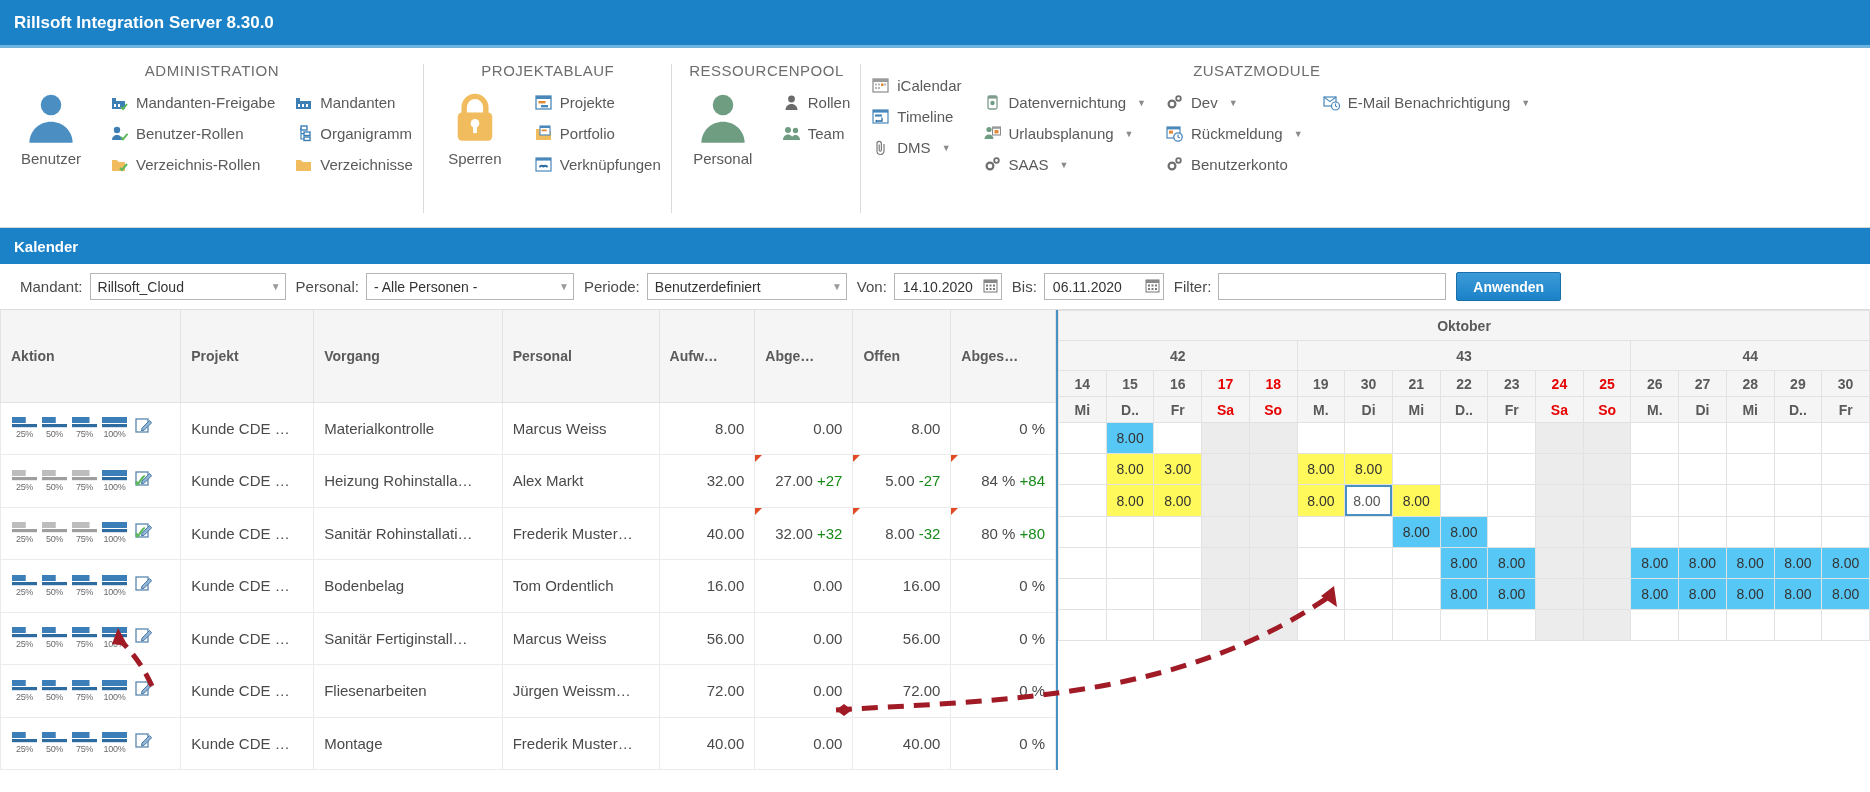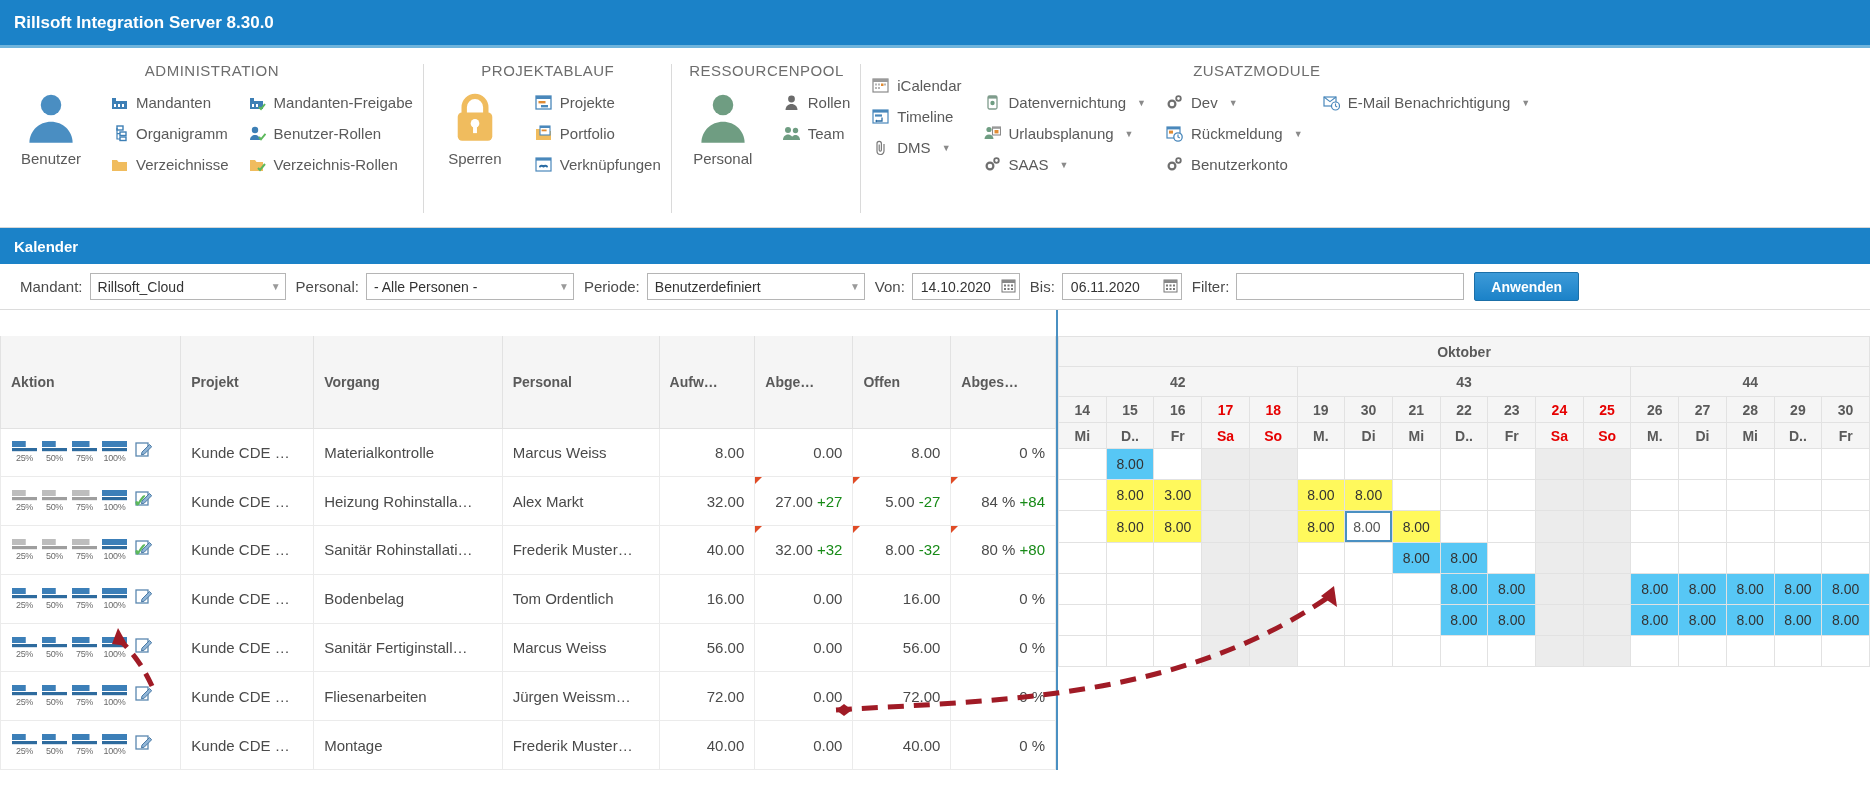--- a/index.html
+++ b/index.html
@@ -72,21 +72,21 @@
   .txtfield{
     height:27px; border:1px solid #b5b5b5; background:#fff; width:228px;
   }
   .btnPrimary{
     height:29px; padding:0 16px; border:1px solid #1b6fa8; border-radius:2px;
     background:linear-gradient(#3d9ad8,#1b82c8); color:#fff; font-weight:bold;
     font-size:14px; display:flex;align-items:center; cursor:pointer; margin-left:10px;
   }
   
   #main{ display:flex; height:460px; }
-  table{ border-collapse:collapse;margin-top:26px; }
+  table{ border-collapse:collapse; }
   
   #lefttable{ width:1056px; }
   #lefttable th{
     background:#f5f5f5; border:1px solid #e2e2e2; border-top:none;
     font-size:14px; color:#5a5a5a; font-weight:bold; text-align:left;
     padding:0 10px; height:92px; vertical-align:middle;
   }
   #lefttable td{
     border:1px solid #ebebeb; height:31px; padding:0 10px;
     font-size:15px; color:#4a4a4a; white-space:nowrap; overflow:hidden;
@@ -140,20 +140,49 @@
         <div class="bigbtn">
           <span><svg width="52" height="54" viewBox="0 0 48 50">
               <circle cx="24" cy="13" r="9.5" fill="#4a8ec2"></circle>
               <path d="M4 48c0-11 9-19.5 20-19.5S44 37 44 48z" fill="#4a8ec2"></path>
             </svg></span>
           <span class="lbl">Benutzer</span>
         </div>
         <div class="col">
           <div class="item">
             <span class="ico"><svg width="17" height="17" viewBox="0 0 17 17">
+                <rect x="1" y="7" width="13" height="8" fill="#3d7fb5"></rect>
+                <rect x="1" y="4" width="4" height="3" fill="#3d7fb5"></rect>
+                <g fill="#fff">
+                  <rect x="3" y="10" width="2" height="3"></rect>
+                  <rect x="7" y="10" width="2" height="3"></rect>
+                </g>
+                <path d="M10 13l2 2 4-5" stroke="#5cb85c" stroke-width="2" fill="none"></path>
+              </svg></span>
+            <span>Mandanten-Freigabe</span>
+          </div>
+          <div class="item">
+            <span class="ico"><svg width="17" height="17" viewBox="0 0 17 17">
+                <circle cx="6" cy="5" r="3.2" fill="#3d7fb5"></circle>
+                <path d="M1 15c0-3 2.3-5 5-5s5 2 5 5z" fill="#3d7fb5"></path>
+                <path d="M10 12l2 2.3 4.5-5.5" stroke="#5cb85c" stroke-width="2" fill="none"></path>
+              </svg></span>
+            <span>Benutzer-Rollen</span>
+          </div>
+          <div class="item">
+            <span class="ico"><svg width="17" height="17" viewBox="0 0 17 17">
+                <path d="M1 4h5l1.5 2H14v9H1z" fill="#f0bc5e"></path>
+                <path d="M9 12l2 2 5-6" stroke="#5cb85c" stroke-width="2" fill="none"></path>
+              </svg></span>
+            <span>Verzeichnis-Rollen</span>
+          </div>
+        </div>
+        <div class="col">
+          <div class="item">
+            <span class="ico"><svg width="17" height="17" viewBox="0 0 17 17">
                 <rect x="1" y="7" width="15" height="8" fill="#3d7fb5"></rect>
                 <rect x="1" y="4" width="4" height="3" fill="#3d7fb5"></rect>
                 <g fill="#fff">
                   <rect x="3" y="10" width="2" height="3"></rect>
                   <rect x="7" y="10" width="2" height="3"></rect>
                   <rect x="11" y="10" width="2" height="3"></rect>
                 </g>
               </svg></span>
             <span>Mandanten</span>
           </div>
@@ -164,49 +193,20 @@
                 <rect x="9" y="12" width="6" height="3.5" fill="none" stroke="#3d7fb5" stroke-width="1.4"></rect>
                 <path d="M6 3v11h3M6 8.7h3" stroke="#3d7fb5" stroke-width="1.2" fill="none"></path>
               </svg></span>
             <span>Organigramm</span>
           </div>
           <div class="item">
             <span class="ico"><svg width="17" height="17" viewBox="0 0 17 17">
                 <path d="M1 4h5l1.5 2H16v9H1z" fill="#f0bc5e"></path>
               </svg></span>
             <span>Verzeichnisse</span>
-          </div>
-        </div>
-        <div class="col">
-          <div class="item">
-            <span class="ico"><svg width="17" height="17" viewBox="0 0 17 17">
-                <rect x="1" y="7" width="13" height="8" fill="#3d7fb5"></rect>
-                <rect x="1" y="4" width="4" height="3" fill="#3d7fb5"></rect>
-                <g fill="#fff">
-                  <rect x="3" y="10" width="2" height="3"></rect>
-                  <rect x="7" y="10" width="2" height="3"></rect>
-                </g>
-                <path d="M10 13l2 2 4-5" stroke="#5cb85c" stroke-width="2" fill="none"></path>
-              </svg></span>
-            <span>Mandanten-Freigabe</span>
-          </div>
-          <div class="item">
-            <span class="ico"><svg width="17" height="17" viewBox="0 0 17 17">
-                <circle cx="6" cy="5" r="3.2" fill="#3d7fb5"></circle>
-                <path d="M1 15c0-3 2.3-5 5-5s5 2 5 5z" fill="#3d7fb5"></path>
-                <path d="M10 12l2 2.3 4.5-5.5" stroke="#5cb85c" stroke-width="2" fill="none"></path>
-              </svg></span>
-            <span>Benutzer-Rollen</span>
-          </div>
-          <div class="item">
-            <span class="ico"><svg width="17" height="17" viewBox="0 0 17 17">
-                <path d="M1 4h5l1.5 2H14v9H1z" fill="#f0bc5e"></path>
-                <path d="M9 12l2 2 5-6" stroke="#5cb85c" stroke-width="2" fill="none"></path>
-              </svg></span>
-            <span>Verzeichnis-Rollen</span>
           </div>
         </div>
       </div>
     </div>
     <div class="rgroup sep">
       <div class="gtitle">PROJEKTABLAUF</div>
       <div class="gbody">
         <div class="bigbtn">
           <span><svg width="52" height="54" viewBox="0 0 48 50">
               <path d="M14 21v-6a10 10 0 0120 0v6" stroke="#f0bc5e" stroke-width="5" fill="none"></path>
@@ -401,21 +401,21 @@
   <div class="sel" style="width:196px">
     <span>Rillsoft_Cloud</span>
     <span class="tri">▼</span>
   </div>
   <span class="flabel">Personal:</span>
   <div class="sel" style="width:208px">
     <span>- Alle Personen -</span>
     <span class="tri">▼</span>
   </div>
   <span class="flabel">Periode:</span>
-  <div class="sel" style="width:218px">
+  <div class="sel" style="width:200px">
     <span>Benutzerdefiniert</span>
     <span class="tri">▼</span>
   </div>
   <span class="flabel">Von:</span>
   <div class="datefield" style="width:108px">
     <span>14.10.2020</span>
     <span style="margin-left:auto">
       <svg width="15" height="15" viewBox="0 0 15 15">
           <rect x="1" y="2" width="13" height="12" fill="#fff" stroke="#777"></rect>
           <rect x="1" y="2" width="13" height="3" fill="#888"></rect>

